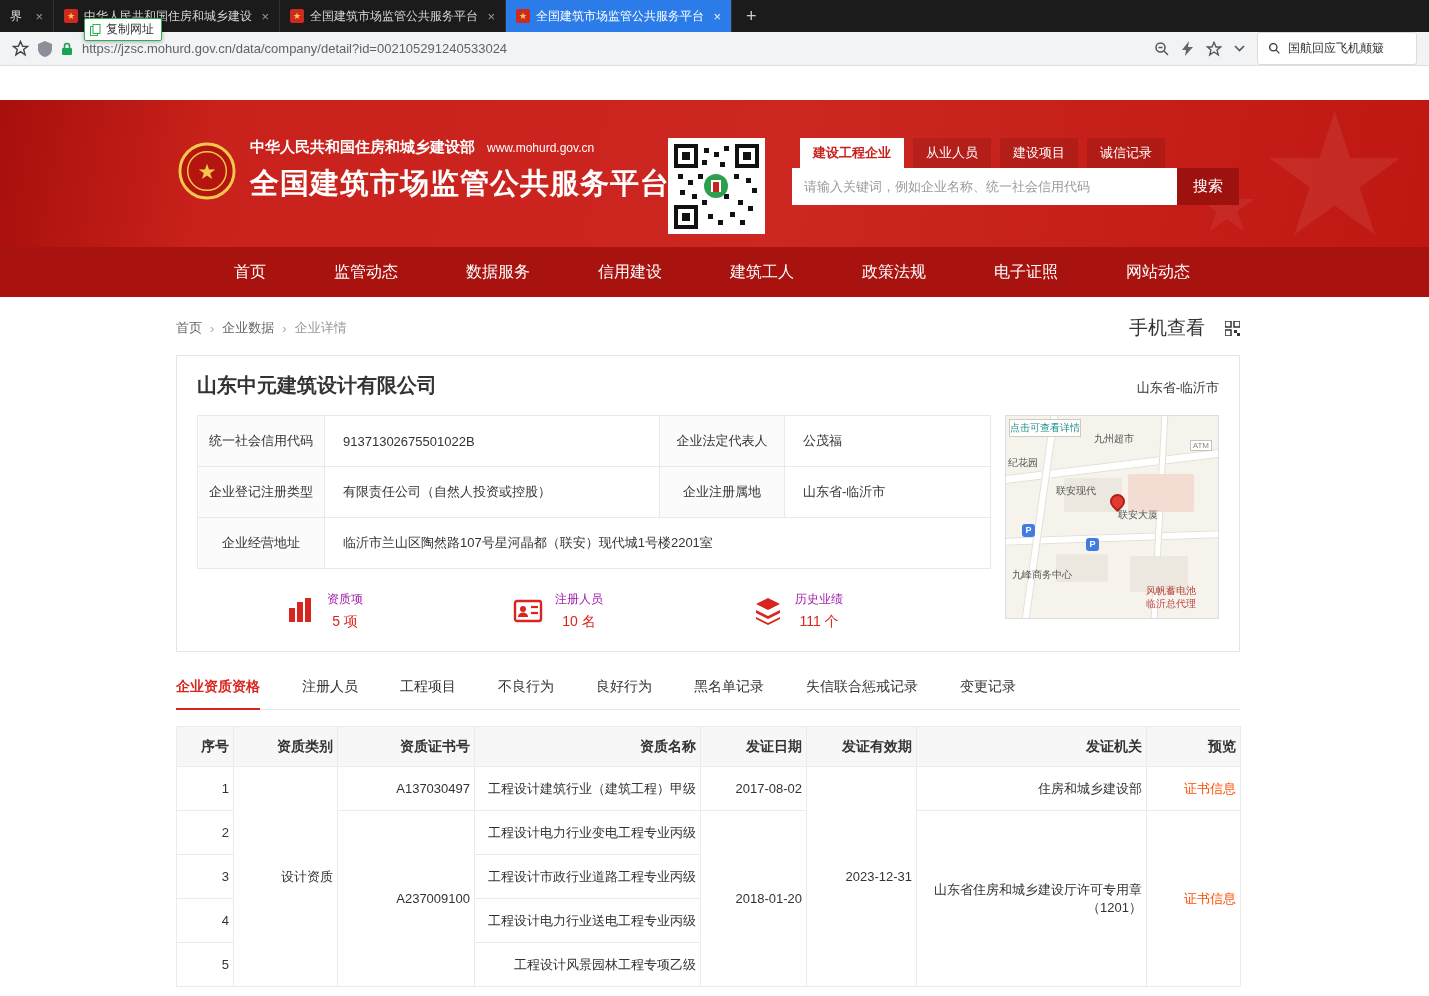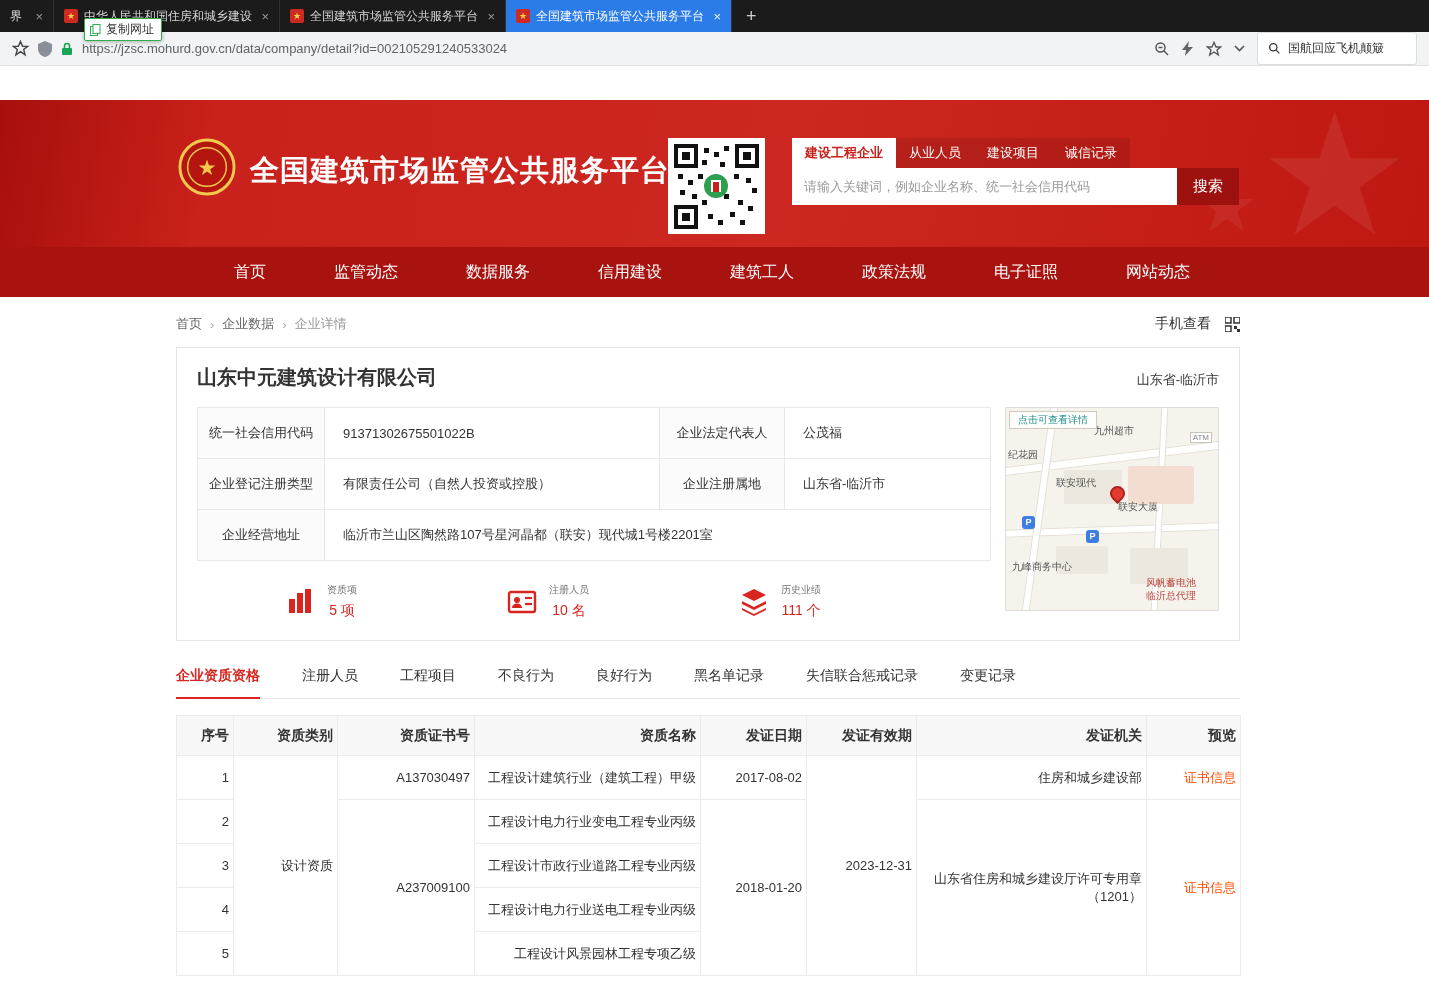--- a/index.html
+++ b/index.html
@@ -29,72 +29,72 @@
   
   .banner { margin-top:34px; height:147px; background:linear-gradient(100deg,#a80f0b,#c9211b 15%,#cd2721 55%,#bf1812); position:relative; overflow:hidden; }
   .deco1 { position:absolute; right:18px; top:-24px; font-size:170px; color:rgba(255,255,255,0.07); pointer-events:none; }
   .deco2 { position:absolute; right:170px; top:64px; font-size:72px; color:rgba(255,255,255,0.06); pointer-events:none; }
   .brand { position:absolute; left:178px; top:38px; display:flex; gap:14px; align-items:center; color:#fff; }
   .line1 { font-size:15px; font-weight:bold; }
   .wurl { font-size:12px; font-weight:normal; margin-left:12px; }
   .line2 { font-size:29px; font-weight:bold; letter-spacing:1px; margin-top:7px; }
   .qrbox { position:absolute; left:668px; top:38px; width:97px; height:96px; background:#fff; display:flex; align-items:center; justify-content:center; }
   .sbox { position:absolute; left:792px; top:38px; width:447px; }
-  .stabs { display:flex; height:30px; }
+  .stabs { display:flex; gap:9px; height:30px;margin-left:8px; }
   .stab { padding:0 13px; line-height:30px; color:#fff; font-size:13px; background:rgba(0,0,0,0.10); cursor:pointer; }
   .stab.active { background:#fff; color:#c9211b; font-weight:bold; }
   .srow { display:flex; height:37px; background:#fff; }
   .hinput { flex:1; border:0; padding:0 12px; font-size:13px; color:#333; outline:none; }
   .hinput::placeholder { color:#9a9a9a; }
   .sbtn { width:62px; background:#9d120e; color:#fff; border:0; font-size:15px; cursor:pointer; }
 
   .nav { height:50px; background:#a81310; }
   .container { width:1064px; margin-left:176px; }
   .nav .container { display:flex; justify-content:space-between; padding:0 50px 0 58px; }
   .nav a { color:#fff; font-size:16px; line-height:50px; }
 
   
   .crumbrow { display:flex; justify-content:space-between; align-items:center; margin-top:18px; font-size:13px; color:#999; }
   .crumb { display:flex; align-items:center; gap:8px; }
   .crumb a { color:#666; }
   .sep::before { content:"›"; color:#aaa; }
-  .mview { display:flex; gap:14px; color:#333; font-size:14px; }
+  .mview { display:flex; gap:20px; color:#333; font-size:19px; }
 
   
   .card { margin-top:14px; border:1px solid #e5e5e5; padding:16px 20px 20px; }
   .card-head { display:flex; justify-content:space-between; align-items:baseline; }
   .cname { font-size:20px; color:#333; font-weight:bold; }
   .cregion { font-size:13px; color:#333; }
   .card-body { display:flex; gap:14px; margin-top:16px; }
   .cleft { flex:1; }
   table.info { width:100%; border-collapse:collapse; table-layout:fixed; }
   table.info th, table.info td { border:1px solid #e9e9e9; height:51px; font-size:13px; color:#333; font-weight:normal; }
   table.info th { background:#fbfbfb; text-align:center; }
   table.info td { text-align:left; padding-left:18px; }
   .stats { display:flex; gap:150px; padding-left:88px; margin-top:22px; }
   .stat { display:flex; gap:12px; align-items:center; }
   .stat .txt { text-align:center; }
-  .stat .lbl { font-size:10px; color:#737373; }
+  .stat .lbl { font-size:12px; color:#a21caf; }
   .stat .val { font-size:14px; color:#d9251f; margin-top:5px; }
 
   
   .map { width:214px; height:204px; border:1px solid #ddd; background:#f6f3ed; position:relative; overflow:hidden; flex:0 0 214px; font-size:10px; color:#555; }
   .map i { position:absolute; display:block; }
   .road { background:#fff; border-top:1px solid #e4dfd4; border-bottom:1px solid #e4dfd4; }
   .rh1 { top:46px; left:-12px; right:-12px; height:9px; transform:rotate(-7deg); }
   .rh2 { top:118px; left:-12px; right:-12px; height:8px; transform:rotate(-2deg); }
   .rv { background:#fff; border-left:1px solid #e4dfd4; border-right:1px solid #e4dfd4; }
   .rv1 { left:30px; top:-12px; bottom:-12px; width:8px; transform:rotate(8deg); }
   .rv2 { left:150px; top:-12px; bottom:-12px; width:7px; transform:rotate(3deg); }
   .blk { background:#ece8df; border-radius:2px; }
   .b1 { left:58px; top:62px; width:58px; height:34px; }
   .b2 { left:122px; top:58px; width:66px; height:38px; background:#f3ddd2; }
   .b3 { left:50px; top:138px; width:52px; height:28px; }
   .b4 { left:124px; top:140px; width:58px; height:36px; }
-  .maphint { position:absolute; left:3px; top:3px; background:rgba(255,255,255,.93); border:1px solid #cfcabd; color:#1e8e8e; padding:1px 8px; z-index:5; }
+  .maphint { position:absolute; left:3px; top:3px; background:rgba(255,255,255,.93); border:1px solid #cfcabd; color:#1e8e8e; padding:1px 0; z-index:5; }
   .mlabel { position:absolute; white-space:nowrap; z-index:4; }
   .atmchip { position:absolute; right:6px; top:24px; border:1px solid #c9c4b8; background:#fff; color:#888; font-size:8px; padding:0 2px; z-index:4; }
   .pmark { position:absolute; width:13px; height:13px; background:#3f7de0; color:#fff; font-size:9px; font-weight:bold; text-align:center; line-height:13px; border-radius:3px; z-index:4; }
   .p1 { left:16px; top:108px; } .p2 { left:80px; top:122px; }
   .pin { position:absolute; left:104px; top:78px; width:15px; height:15px; background:#e23b30; border:2px solid #b02018; border-radius:50% 50% 50% 0; transform:rotate(-45deg); z-index:6; }
   .green { color:#3f8f46;margin-top:27px; }
   .dred { color:#b8413a; text-align:center; line-height:1.35; white-space:nowrap; }
 
   
   .dtabs { display:flex; gap:42px; margin-top:26px; border-bottom:1px solid #e8e8e8; font-size:14px; }
@@ -203,20 +203,23 @@
   <span class="deco2">★</span>
   <div class="brand">
     <span class="icn">
       <svg width="58" height="58" viewBox="0 0 60 60">
           <circle cx="30" cy="30" r="28" fill="#b5150f" stroke="#f2c94c" stroke-width="3"></circle>
           <circle cx="30" cy="30" r="20" fill="none" stroke="#f2c94c" stroke-width="1.5"></circle>
           <text x="30" y="38" font-size="22" text-anchor="middle" fill="#f2c94c">★</text>
         </svg>
     </span>
     <div>
+      <div class="line1">
+        <span>中华人民共和国住房和城乡建设部</span><span class="wurl">www.mohurd.gov.cn</span>
+      </div>
       <div class="line2">全国建筑市场监管公共服务平台</div>
     </div>
   </div>
   <div class="qrbox">
     <svg width="85" height="85" viewBox="0 0 85 85">
       <rect width="85" height="85" fill="#fff"></rect>
       <g fill="#111">
         <rect x="2" y="2" width="20" height="20" fill="none" stroke="#111" stroke-width="4"></rect>
           <rect x="8" y="8" width="8" height="8"></rect>
         <rect x="63" y="2" width="20" height="20" fill="none" stroke="#111" stroke-width="4"></rect>

